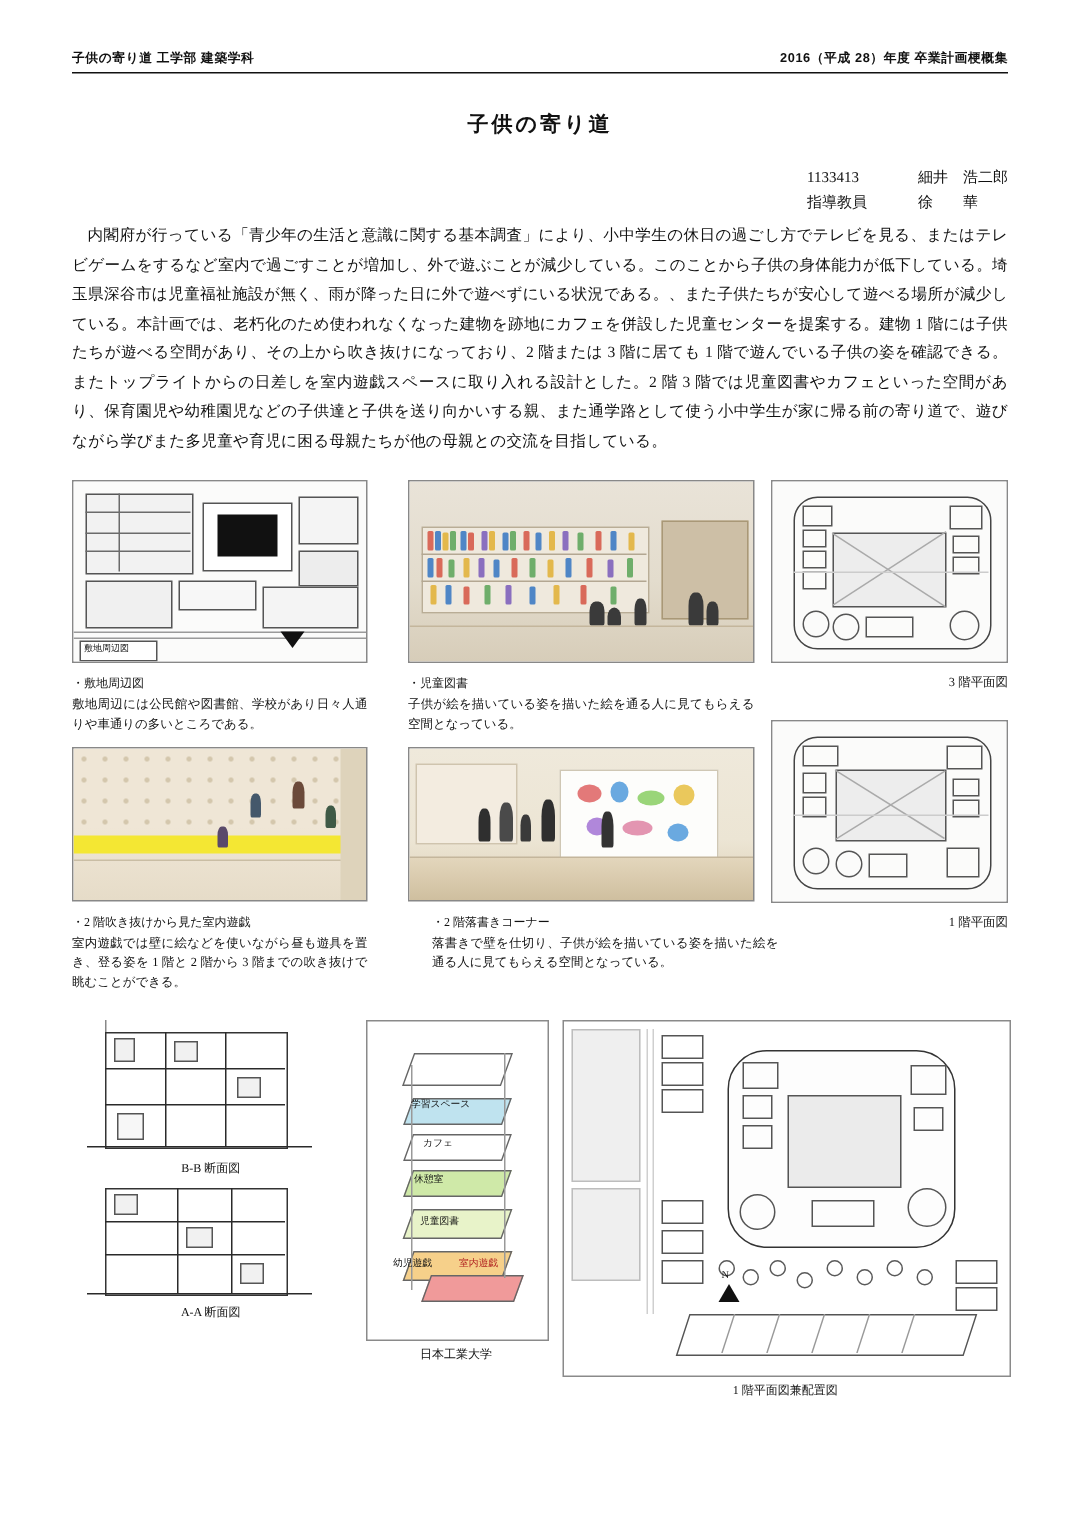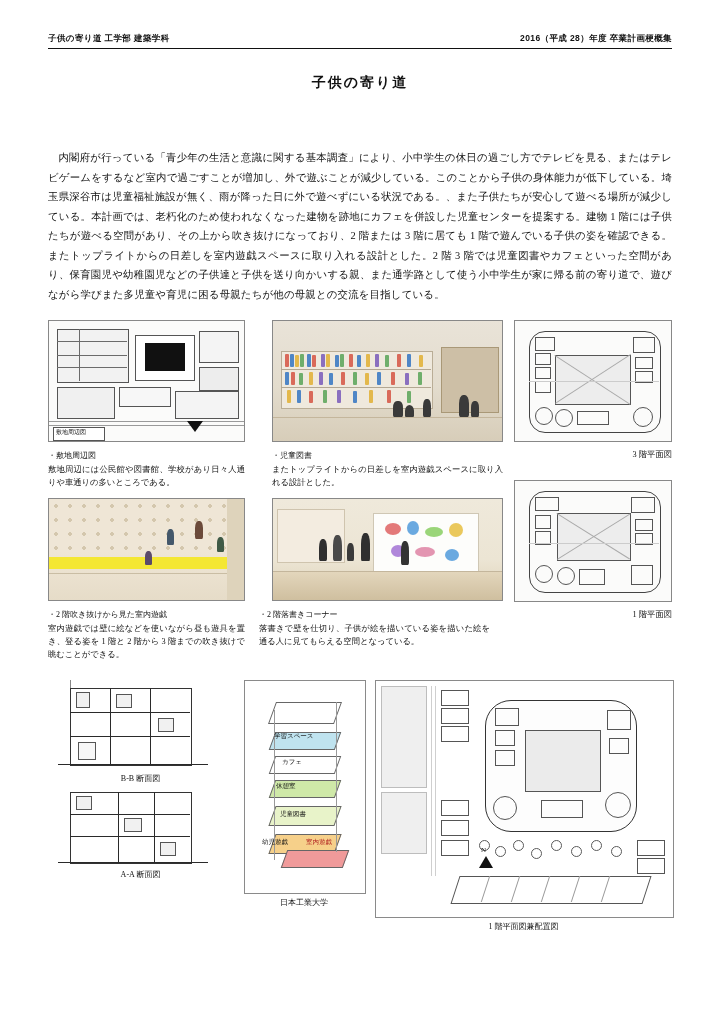--- a/index.html
+++ b/index.html
@@ -50,21 +50,21 @@
   .f1{position:absolute;left:0;top:0;width:197px;height:122px;}
   .f1c{position:absolute;left:0;top:126px;width:197px;}
   .f2{position:absolute;left:224px;top:0;width:231px;height:122px;}
   .f2c{position:absolute;left:224px;top:126px;width:231px;}
   .f3{position:absolute;left:466px;top:0;width:158px;height:122px;}
   .f3c{position:absolute;left:466px;top:126px;width:158px;}
   
   .f4{position:absolute;left:0;top:178px;width:197px;height:103px;}
   .f4c{position:absolute;left:0;top:285px;width:197px;}
   .f5{position:absolute;left:224px;top:178px;width:231px;height:103px;}
-  .f5c{position:absolute;left:211px;top:285px;width:231px;}
+  .f5c{position:absolute;left:240px;top:285px;width:231px;}
   .f6{position:absolute;left:466px;top:160px;width:158px;height:122px;}
   .f6c{position:absolute;left:466px;top:286px;width:158px;}
 
   
   .bottom{position:absolute;left:48px;top:680px;width:624px;height:260px;text-decoration:underline;}
   .b1{position:absolute;left:0;top:0;width:185px;height:210px;}
   .b2{position:absolute;left:196px;top:0;width:120px;height:232px;}
   .b3{position:absolute;left:327px;top:0;width:297px;height:252px;}
   .bcap{font-size:8px;text-align:center;margin-top:3px;}
   .bcap-r{font-size:8px;text-align:right;margin-top:3px;}
@@ -105,20 +105,30 @@
 <div class="page">
 
   <div class="hdr">
     <span>子供の寄り道 工学部 建築学科</span>
     <span>2016（平成 28）年度 卒業計画梗概集</span>
   </div>
   <div class="hdr-rule"></div>
 
   <div class="title">子供の寄り道</div>
 
+  <div class="author">
+    <div class="row">
+      <span class="a">1133413</span>
+      <span>細井　浩二郎</span>
+    </div>
+    <div class="row">
+      <span class="a">指導教員</span>
+      <span>徐　　華</span>
+    </div>
+  </div>
 
   <div class="body-text">内閣府が行っている「青少年の生活と意識に関する基本調査」により、小中学生の休日の過ごし方でテレビを見る、またはテレビゲームをするなど室内で過ごすことが増加し、外で遊ぶことが減少している。このことから子供の身体能力が低下している。埼玉県深谷市は児童福祉施設が無く、雨が降った日に外で遊べずにいる状況である。、また子供たちが安心して遊べる場所が減少している。本計画では、老朽化のため使われなくなった建物を跡地にカフェを併設した児童センターを提案する。建物 1 階には子供たちが遊べる空間があり、その上から吹き抜けになっており、2 階または 3 階に居ても 1 階で遊んでいる子供の姿を確認できる。またトップライトからの日差しを室内遊戯スペースに取り入れる設計とした。2 階 3 階では児童図書やカフェといった空間があり、保育園児や幼稚園児などの子供達と子供を送り向かいする親、また通学路として使う小中学生が家に帰る前の寄り道で、遊びながら学びまた多児童や育児に困る母親たちが他の母親との交流を目指している。</div>
 
   <div class="figs">
 
     <div class="fig-img f1">
       <div class="plan-bg"></div>
       <div class="rect" style="left:8px;top:8px;width:70px;height:52px;background:#f2f2f2;"></div>
       <div class="ln" style="left:8px;top:20px;width:70px;height:1px;"></div>
       <div class="ln" style="left:8px;top:34px;width:70px;height:1px;"></div>
@@ -194,21 +204,21 @@
 
       <div class="sil" style="left:120px;top:80px;width:10px;height:16px;"></div>
       <div class="sil" style="left:132px;top:84px;width:9px;height:12px;border-radius:50% 50% 10% 10%;"></div>
       <div class="sil" style="left:150px;top:78px;width:8px;height:18px;"></div>
       <div class="sil" style="left:186px;top:74px;width:10px;height:22px;"></div>
       <div class="sil" style="left:198px;top:80px;width:8px;height:16px;"></div>
       <div class="ln" style="left:0;top:96px;width:231px;height:1px;background:#c4b69c;"></div>
     </div>
     <div class="f2c">
       <div class="cap-title">・児童図書</div>
-      <div class="cap-body">またトップライトからの日差しを室内遊戯スペースに取り入れる設計とした。</div>
+      <div class="cap-body">子供が絵を描いている姿を描いた絵を通る人に見てもらえる空間となっている。</div>
     </div>
 
     <div class="fig-img f3">
       <div class="plan-bg"></div>
       <div class="rect" style="left:14px;top:10px;width:130px;height:100px;border-radius:16px;border-color:#444;"></div>
       <div class="rect" style="left:40px;top:34px;width:74px;height:48px;background:#ededed;"></div>
       <div class="ln" style="left:40px;top:34px;width:90px;height:1px;transform:rotate(33deg);transform-origin:left top;background:#aaa;"></div>
       <div class="ln" style="left:40px;top:82px;width:90px;height:1px;transform:rotate(-33deg);transform-origin:left top;background:#aaa;"></div>
       <div class="rect" style="left:20px;top:16px;width:18px;height:12px;"></div>
       <div class="rect" style="left:20px;top:32px;width:14px;height:10px;"></div>

